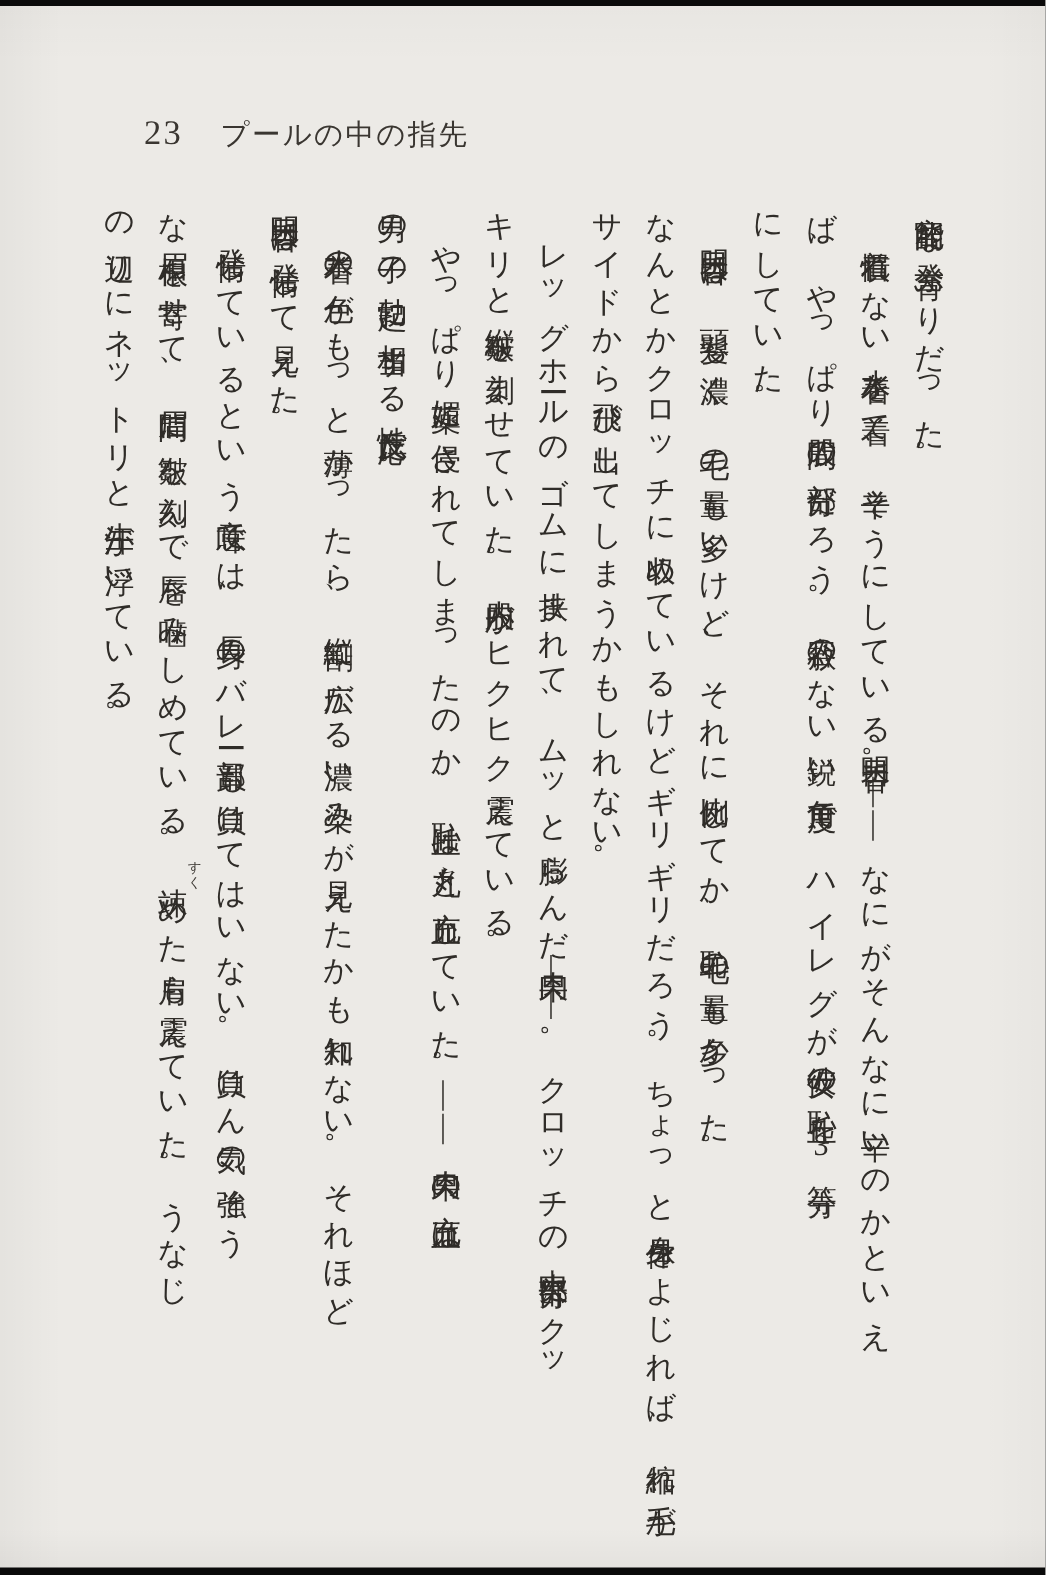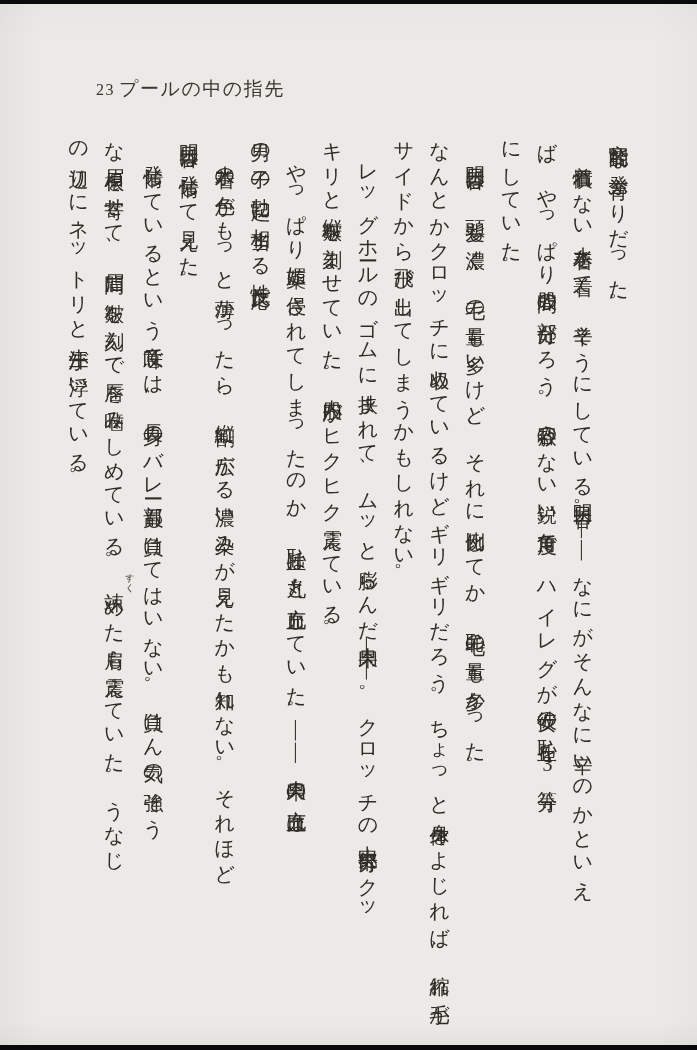--- a/index.html
+++ b/index.html
@@ -32,24 +32,24 @@
   .running-head {
     position: absolute;
     left: 96px;
     top: 76px;
     font-size: 19px;
     letter-spacing: 1.5px;
     color: #3a3631;
     white-space: nowrap;
   }
   .running-head .page-number {
-    font-size: 16px;
+    font-size: 23px;
   }
   .running-head .chapter-title {
-    margin-left: 4px;
+    margin-left: 25px;
   }
 
   .text-block {
     position: absolute;
     top: 128px;
     right: 61px;
     height: 905px;
     writing-mode: vertical-rl;
     text-orientation: mixed;
     font-size: 20px;

